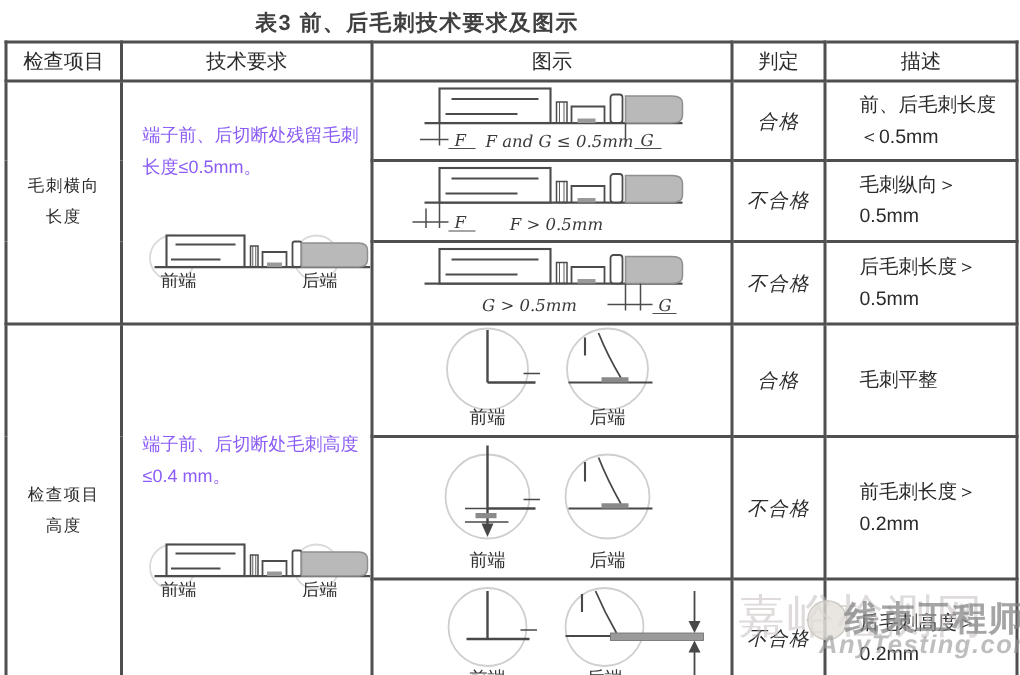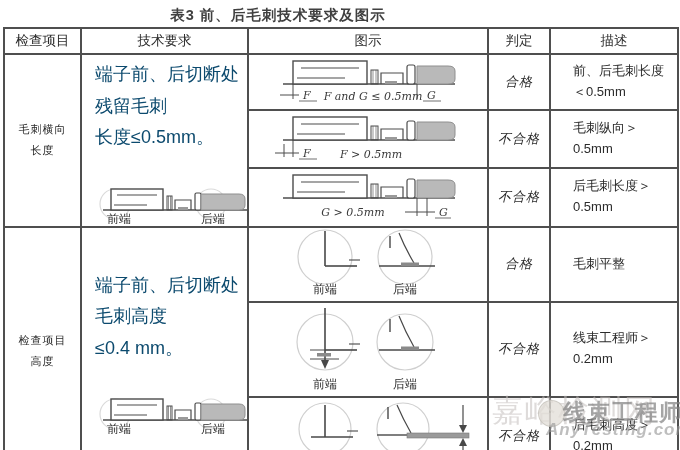--- a/index.html
+++ b/index.html
@@ -12,21 +12,21 @@
     border-collapse:collapse; table-layout:fixed; }
   td,th { border:2px solid #4f4f4f; text-align:center; vertical-align:middle;
     padding:0; font-size:13px; color:#2b2b2b; overflow:hidden; }
   th { font-weight:normal; font-size:13.5px; }
   tr.h-head{height:26px} tr.r1{height:50px} tr.r2{height:49px} tr.r3{height:50px}
   tr.r4{height:74px} tr.r5{height:91px} tr.r6{height:75px}
   .item-cell { font-size:11px; line-height:1.9; letter-spacing:1px; }
   .req-cell { text-align:left; }
   .req-inner { display:flex; flex-direction:column; justify-content:center;
     height:100%; padding:4px 6px 2px 13px; }
-  .req-text { font-size:18px; line-height:1.75; color:#0c4a6e; }
+  .req-text { font-size:12px; line-height:1.75; color:#8b5cf6; }
   .req-svg { margin-top:8px; }
   .illus-cell { padding:1px 0; }
   .desc-cell { text-align:left; padding:2px 4px 2px 22px; line-height:1.6; }
   .judg-cell { letter-spacing:1px;font-style:italic; }
   svg text { font-family:"Liberation Sans","DejaVu Sans",sans-serif; fill:#333; }
   svg text.dim { font-family:"DejaVu Serif","Liberation Serif",serif;
     font-style:italic; font-size:11px; fill:#3a3a3a; }
   svg text.cjk { font-size:12px; fill:#2f2f2f; }
   
   .wm { position:absolute; pointer-events:none; white-space:nowrap; }
@@ -232,21 +232,21 @@
           <circle cx="152" cy="38" r="28" fill="none" stroke="#cfcfcf" stroke-width="1.2"></circle>
           <line x1="137" y1="15" x2="137" y2="28" stroke="#484848" stroke-width="1.4"></line>
           <path d="M146,12 q6,15 15,31" fill="none" stroke="#484848" stroke-width="1.2"></path>
           <line x1="126" y1="46" x2="182" y2="46" stroke="#484848" stroke-width="1.4"></line>
           <rect x="148" y="42.5" width="18" height="3.5" fill="#8a8a8a"></rect>
           <text class="cjk" x="72" y="84" text-anchor="middle">前端</text>
           <text class="cjk" x="152" y="84" text-anchor="middle">后端</text>
         </svg>
       </td>
       <td class="judg-cell">不合格</td>
-      <td class="desc-cell">线束工程师＞0.2mm</td>
+      <td class="desc-cell">前毛刺长度＞0.2mm</td>
     </tr>
 
     <tr class="r6">
       <td class="illus-cell">
         <svg width="230" height="72" viewBox="0 0 230 72">
           <circle cx="72" cy="30" r="26" fill="none" stroke="#cfcfcf" stroke-width="1.2"></circle>
           <line x1="72" y1="6" x2="72" y2="38" stroke="#484848" stroke-width="1.6"></line>
           <line x1="58" y1="38" x2="100" y2="38" stroke="#484848" stroke-width="1.6"></line>
           <line x1="94" y1="32" x2="105" y2="32" stroke="#484848" stroke-width="1.1"></line>
           <circle cx="150" cy="30" r="26" fill="none" stroke="#cfcfcf" stroke-width="1.2"></circle>

